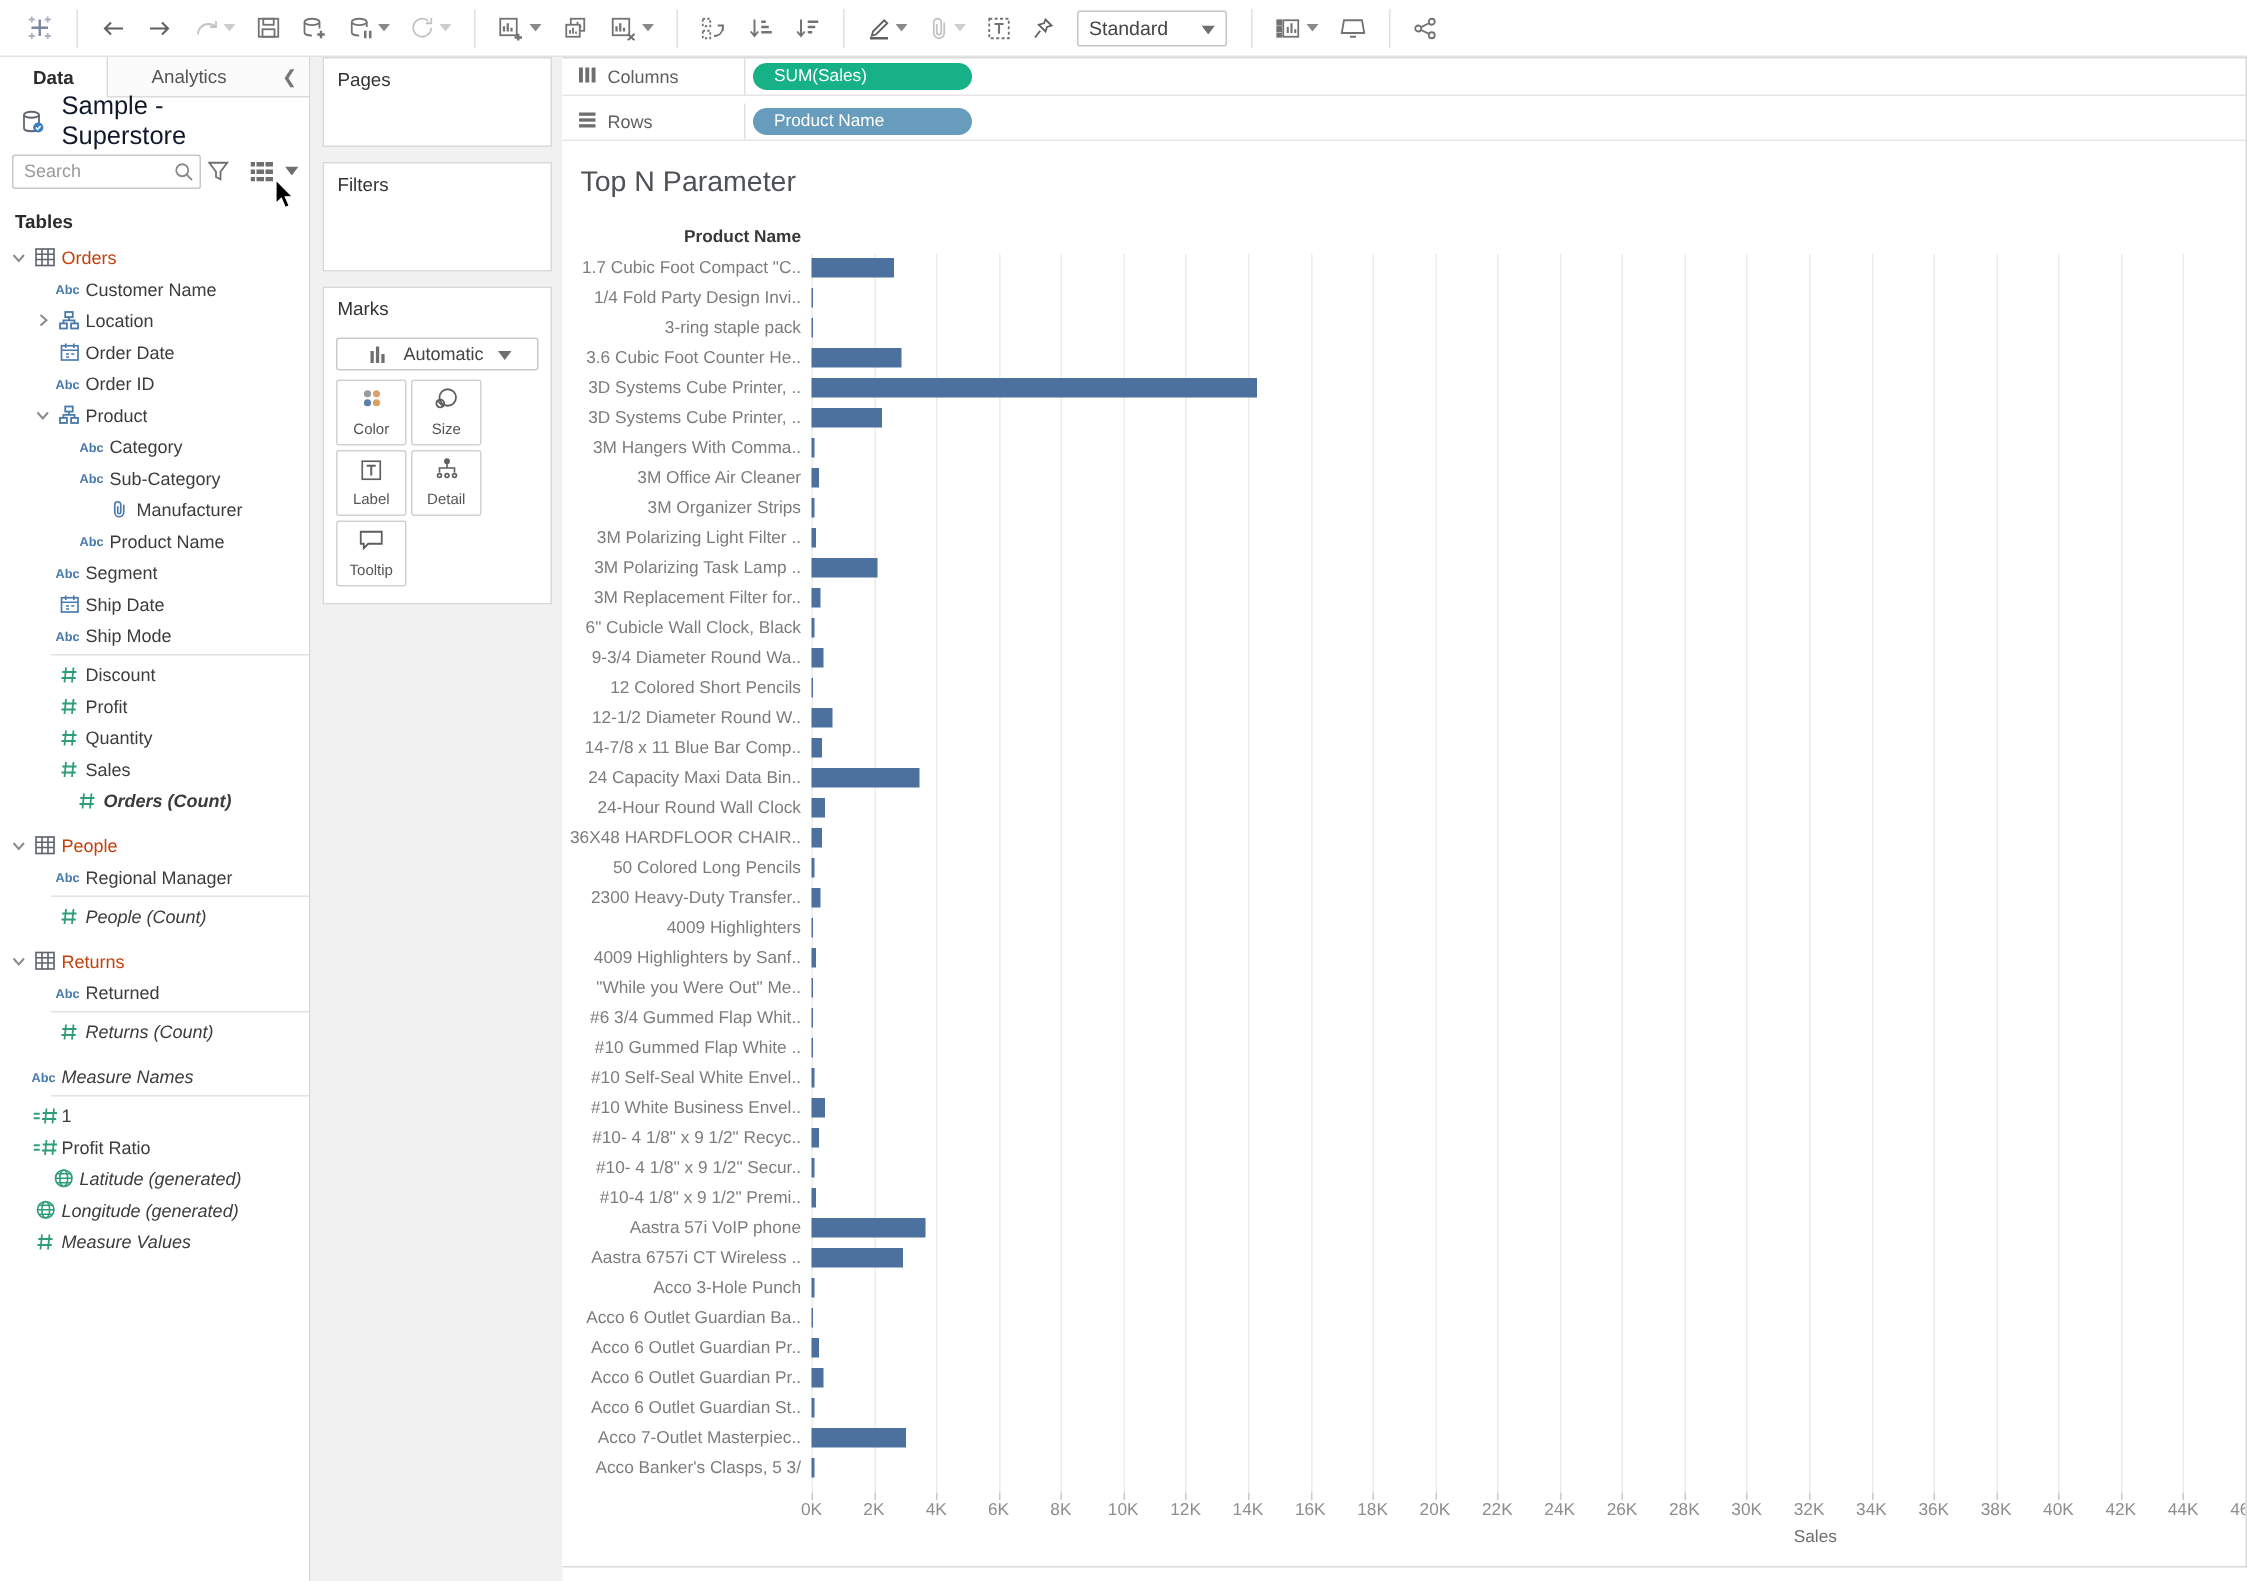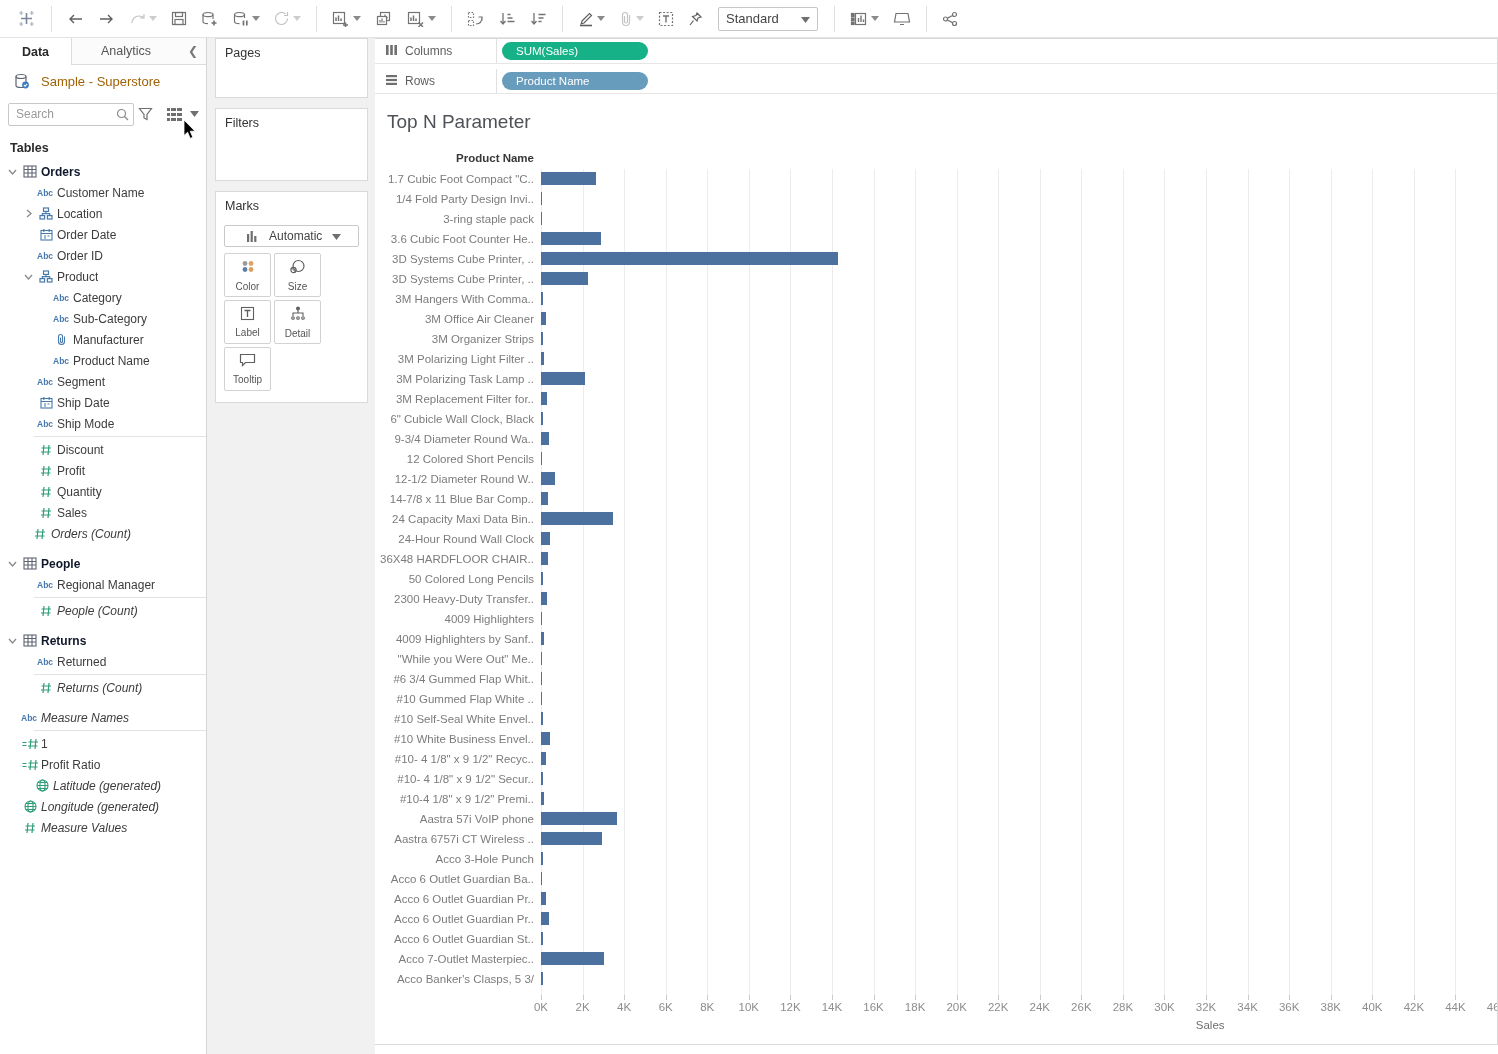--- a/index.html
+++ b/index.html
@@ -28,37 +28,37 @@
   
   .datapane { width:207px; border-right:1px solid #d5d5d5; background:#fff; flex:none; overflow:hidden; }
   .tabs { display:flex; height:27px; font-size:12.5px; }
   .tab-data { width:72px; display:flex; align-items:center; justify-content:center;
     font-weight:bold; color:#2b2b2b; border-right:1px solid #dcdcdc; background:#fff; }
   .tab-analytics { flex:1; display:flex; align-items:center; justify-content:center;
     color:#555; background:#fbfbfb; border-bottom:1px solid #dcdcdc; }
   .tab-collapse { width:26px; display:flex; align-items:center; justify-content:center;
     color:#777; background:#fbfbfb; border-bottom:1px solid #dcdcdc; font-size:12px; }
   .datasource { display:flex; align-items:center; gap:7px; height:32px; padding:0 10px;
-    font-size:13px; color:#a16207; }
+    font-size:17px; color:#0f172a; }
   .searchrow { display:flex; align-items:center; height:30px; padding:0 6px 0 8px; margin-top:2px; }
   .searchbox { display:flex; align-items:center; width:126px; height:23px;
     border:1px solid #c8c8c8; border-radius:2px; padding:0 5px 0 7px; }
   .searchbox input { border:none; outline:none; width:96px; font-size:12px;
     font-family:"Liberation Sans",sans-serif; color:#444; background:transparent; }
   .searchbox input::placeholder { color:#9a9a9a; }
   .sr-icon { display:flex; align-items:center; padding:2px 4px; color:#737373; }
   .sr-sep { width:1px; height:18px; background:#d8d8d8; margin:0 3px; }
   .viewas-caret { display:flex; align-items:center; padding:3px 4px; }
   .tables-header { font-size:12.5px; font-weight:bold; color:#2b2b2b; padding:12px 0 6px 10px; }
   .fields { font-size:12px; color:#3c3c3c; }
   .field-row { display:flex; align-items:center; height:21px; cursor:default; }
   .field-row .exp { width:13px; display:flex; justify-content:center; color:#8a8a8a; flex:none; }
   .field-row .ficon { width:22px; display:flex; justify-content:center; align-items:center; flex:none; }
   .field-row .flabel { white-space:nowrap; overflow:hidden; }
-  .f-bold { font-weight:bold; color:#0f172a; }
+  .f-bold { font-weight:normal; color:#c2410c; }
   .f-italic { font-style:italic; }
   .c-blue { color:#4879ac; } .c-green { color:#2f9e78; } .c-gray { color:#5f6570; }
   .field-divider { height:1px; background:#e2e2e2; margin:2px 0 2px 34px; }
   .gap { height:9px; }
   
   .cardscol { width:168px; background:#f1f1f2; flex:none; padding:0 7px 0 8px; }
   .card { background:#fff; border:1px solid #d9d9d9; margin-top:0; }
   .card-title { font-size:12.5px; color:#333; padding:7px 0 0 9px; }
   .card-pages { height:60px; margin-top:0; }
   .card-filters { height:73px; margin-top:10px; }
@@ -484,21 +484,21 @@
           </div>
           <div class="field-row" style="padding-left: 38px;">
             <span class="exp"></span>
             <span class="ficon c-blue">
               <svg width="19" height="11" viewBox="0 0 19 11">
                 <text x="0" y="9" font-family="Liberation Sans,sans-serif" font-size="8.5" font-weight="bold" fill="currentColor">Abc</text>
               </svg>
             </span>
             <span class="flabel">Sub-Category</span>
           </div>
-          <div class="field-row" style="padding-left: 38px;">
+          <div class="field-row" style="padding-left: 56px;">
             <span class="exp"></span>
             <span class="ficon c-blue">
               <svg width="12" height="13" viewBox="0 0 12 13" fill="none" stroke="currentColor" stroke-width="1.1">
                 <path d="M8.5 3.5v5a3 3 0 0 1-6 0v-5a2 2 0 0 1 4 0v5a1 1 0 0 1-2 0v-4"></path>
               </svg>
             </span>
             <span class="flabel">Manufacturer</span>
           </div>
           <div class="field-row" style="padding-left: 38px;">
             <span class="exp"></span>
@@ -567,21 +567,21 @@
           </div>
           <div class="field-row" style="padding-left: 22px;">
             <span class="exp"></span>
             <span class="ficon c-green">
               <svg width="12" height="12" viewBox="0 0 12 12" fill="none" stroke="currentColor" stroke-width="1.2">
                 <path d="M4 1L3 11M9 1L8 11M1.5 4h9.5M1 8h9.5"></path>
               </svg>
             </span>
             <span class="flabel">Sales</span>
           </div>
-          <div class="field-row" style="padding-left: 16px;">
+          <div class="field-row" style="padding-left: 34px; font-weight: bold;">
             <span class="exp"></span>
             <span class="ficon c-green">
               <svg width="12" height="12" viewBox="0 0 12 12" fill="none" stroke="currentColor" stroke-width="1.2">
                 <path d="M4 1L3 11M9 1L8 11M1.5 4h9.5M1 8h9.5"></path>
               </svg>
             </span>
             <span class="flabel f-italic">Orders (Count)</span>
           </div>
           <div class="gap"></div>
           <div class="field-row" style="padding-left: 6px;">

